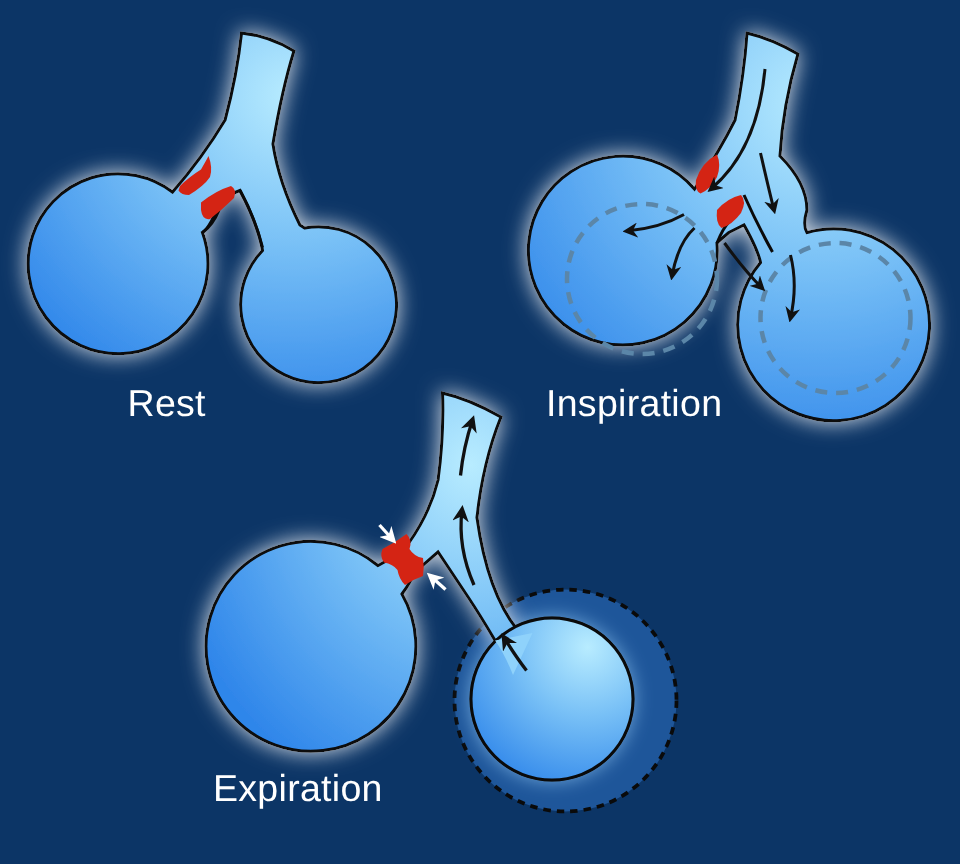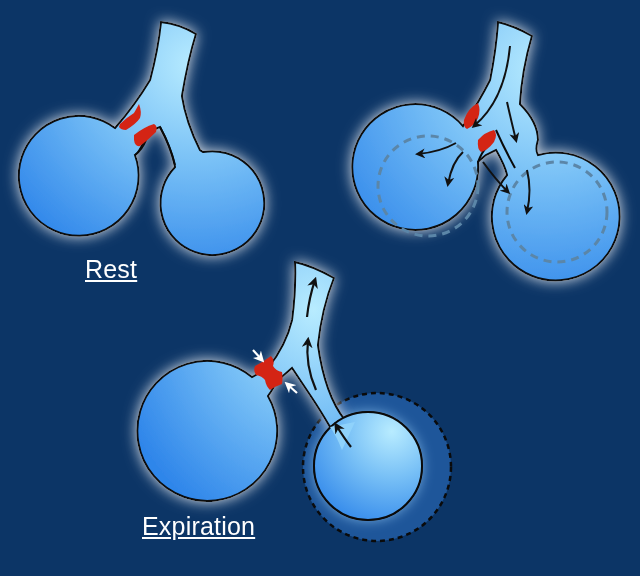--- a/index.html
+++ b/index.html
@@ -5,21 +5,21 @@
   html, body { margin: 0; padding: 0; }
   body {
     width: 640px; height: 576px; overflow: hidden;
     background: #0c3566;
     font-family: "Liberation Sans", "DejaVu Sans", sans-serif;
   }
   #stage { position: relative; width: 640px; height: 576px; }
   svg { position: absolute; left: 0; top: 0; }
   .label {
     position: absolute; color: #ffffff; font-size: 25px;
-    line-height: 1; white-space: nowrap; letter-spacing: 0.2px; text-decoration: underline;
+    line-height: 1; white-space: nowrap; letter-spacing: 0.2px;
   }
   #label-rest { left: 85px; top: 257px; }
   #label-insp { left: 364px; top: 257px; }
   #label-exp  { left: 142px; top: 514px; }
 </style>
 </head>
 <body>
 
 <div id="stage">
 <svg width="640" height="576" viewBox="0 0 640 576">
@@ -135,14 +135,15 @@
 
     <g fill="none" stroke="#111" stroke-width="2.2">
       <path d="M307,317 Q309,298 315,280" marker-end="url(#ah)"></path>
       <path d="M316,390 Q305,365 308,340" marker-end="url(#ah)"></path>
       <path d="M351,447 Q344,438 336,425" marker-end="url(#ah)"></path>
     </g>
   </g>
 </svg>
 
 <div class="label" id="label-rest">Rest</div>
+<div class="label" id="label-insp">Inspiration</div>
 <div class="label" id="label-exp">Expiration</div>
 </div>
 
 </body></html>

